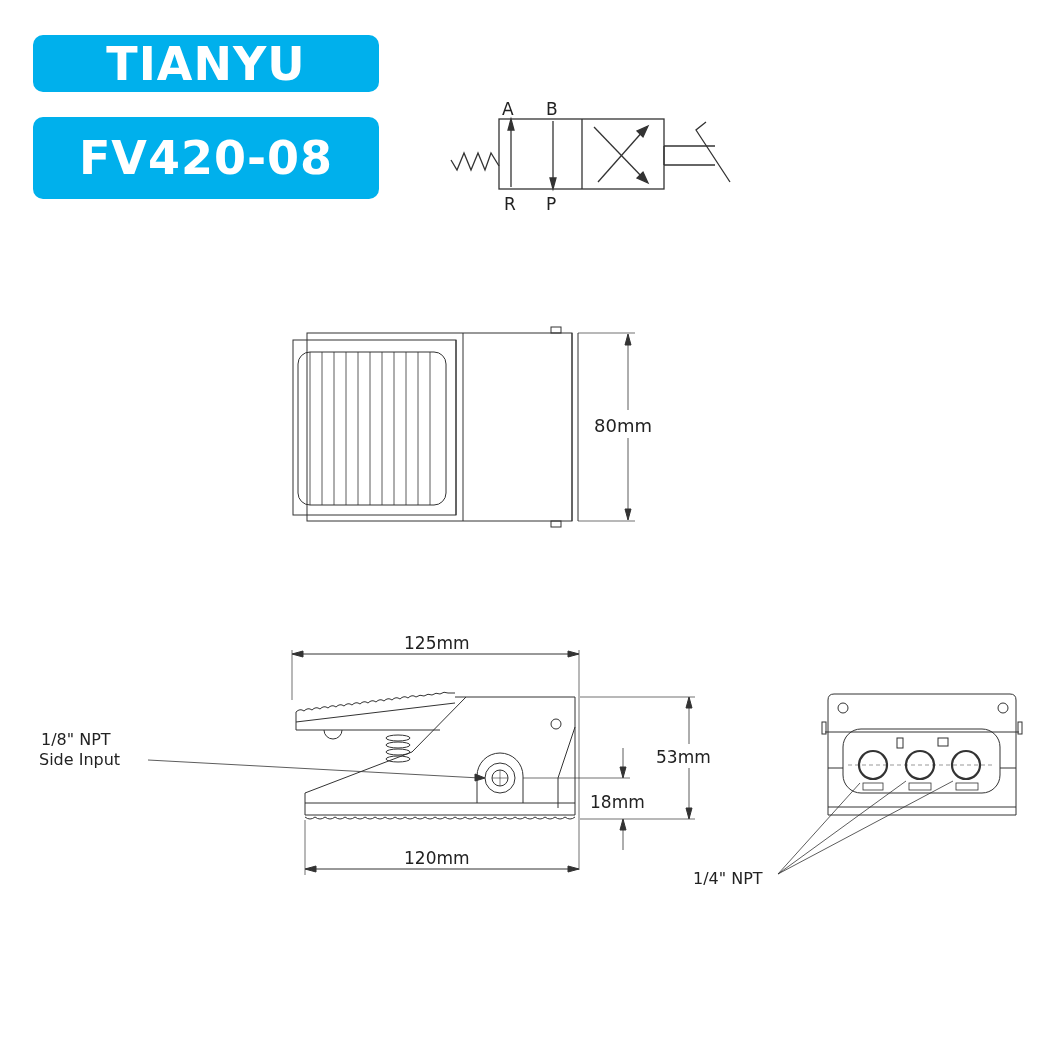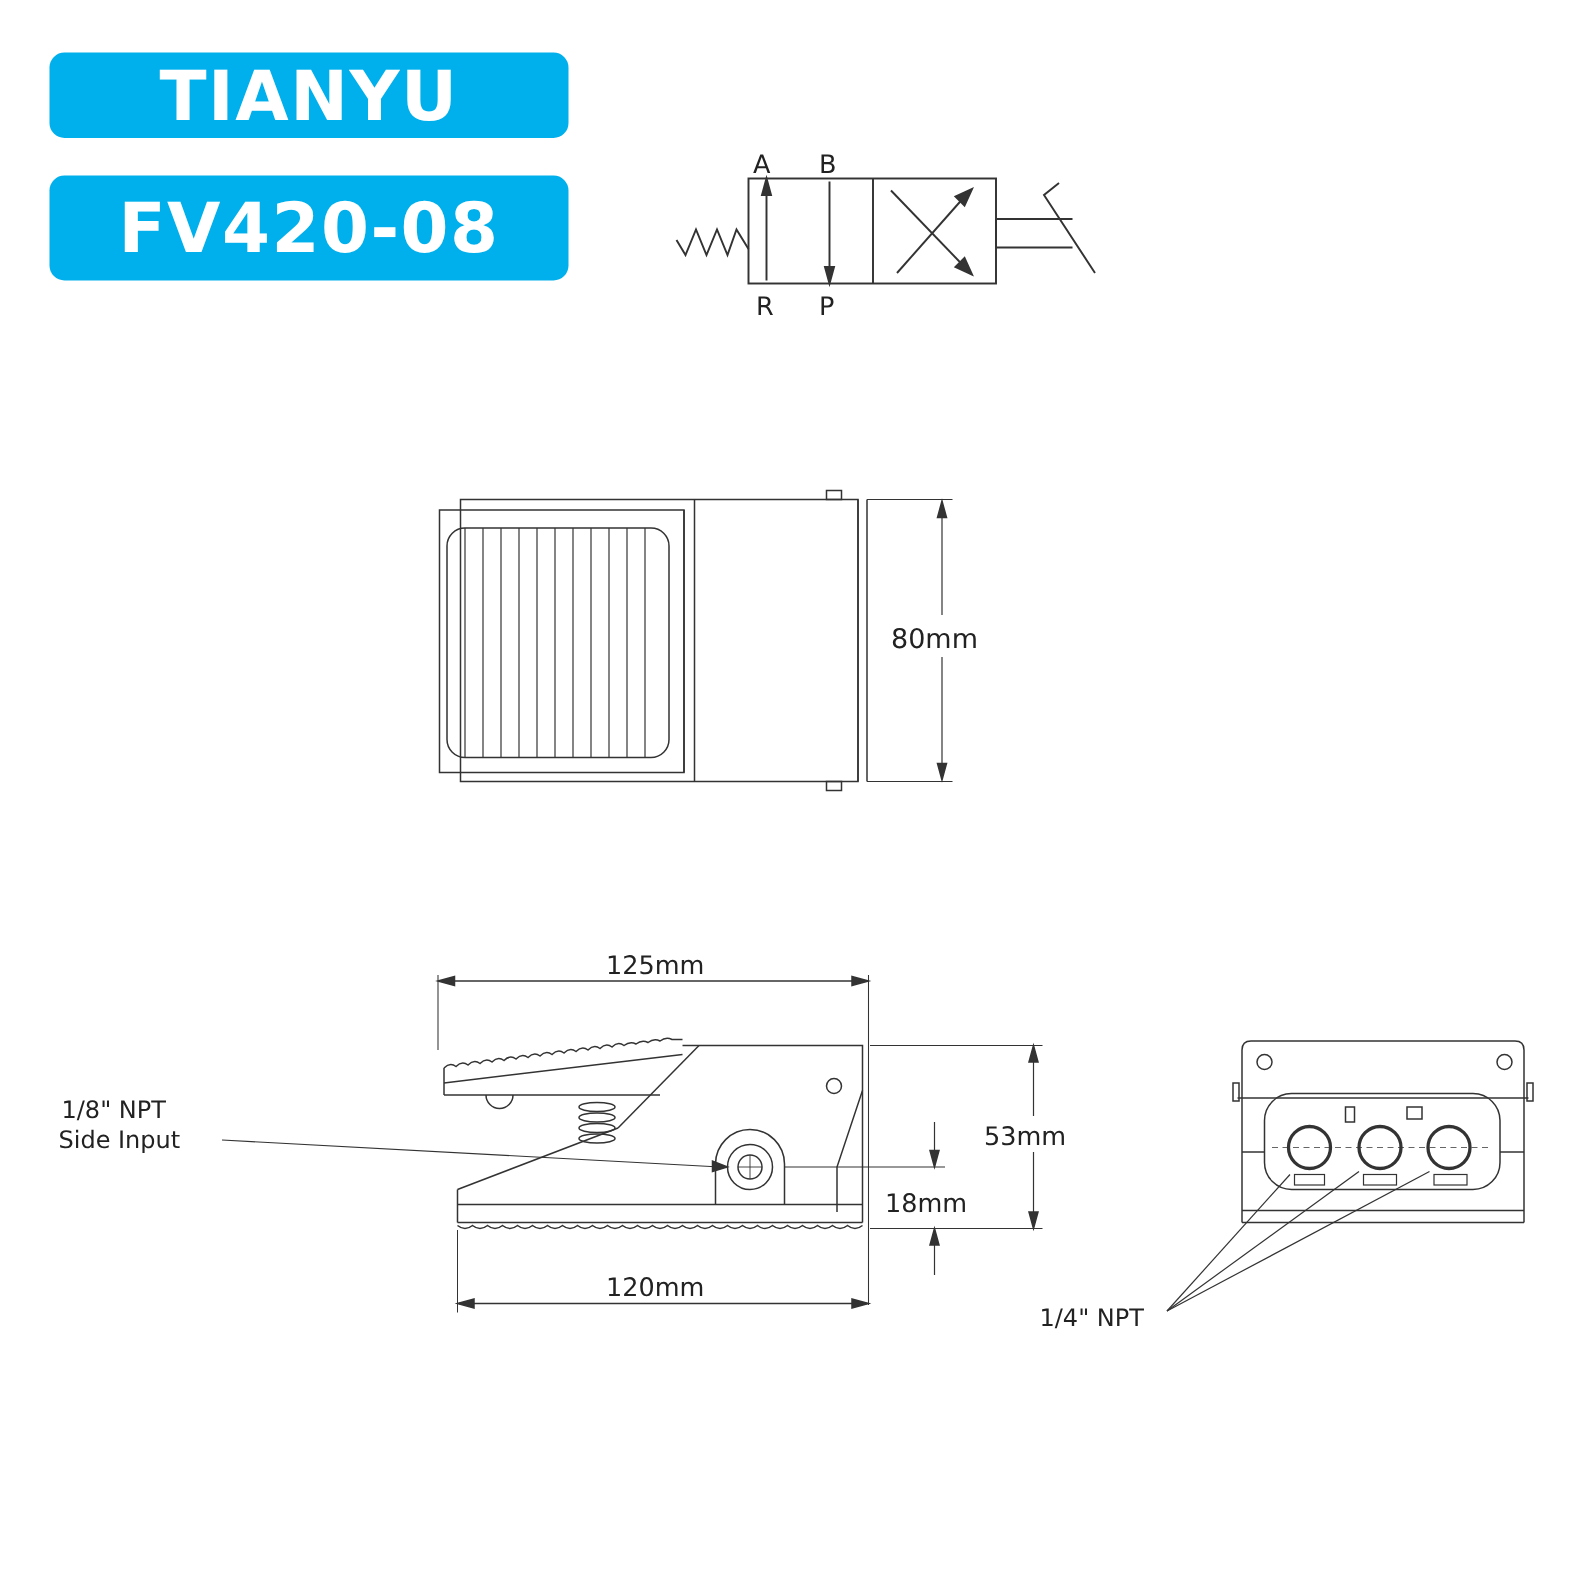--- a/index.html
+++ b/index.html
@@ -3,21 +3,21 @@
 <meta charset="utf-8">
 <style>
   html, body { margin: 0; padding: 0; background: #ffffff; }
   body { width: 1056px; height: 1056px; position: relative; overflow: hidden;
          font-family: "DejaVu Sans", sans-serif; }
   .badge { position: absolute; left: 33px; width: 346px; background: #00b0ec;
            border-radius: 10px; color: #ffffff; font-family: "DejaVu Sans", sans-serif;
            font-weight: bold; display: flex; align-items: center; justify-content: center;
            letter-spacing: 1px; }
   .badge.brand { top: 35px; height: 57px; font-size: 46px; }
-  .badge.model { top: 117px; height: 70px; font-size: 46px; }
+  .badge.model { top: 117px; height: 82px; font-size: 46px; }
   svg { position: absolute; left: 0; top: 0; }
   .lbl { font-family: "DejaVu Sans", sans-serif; fill: #222; }
 </style>
 </head>
 <body>
 
 <div class="badge brand">TIANYU</div>
 <div class="badge model">FV420-08</div>
 
 <svg width="1056" height="1056" viewBox="0 0 1056 1056">

